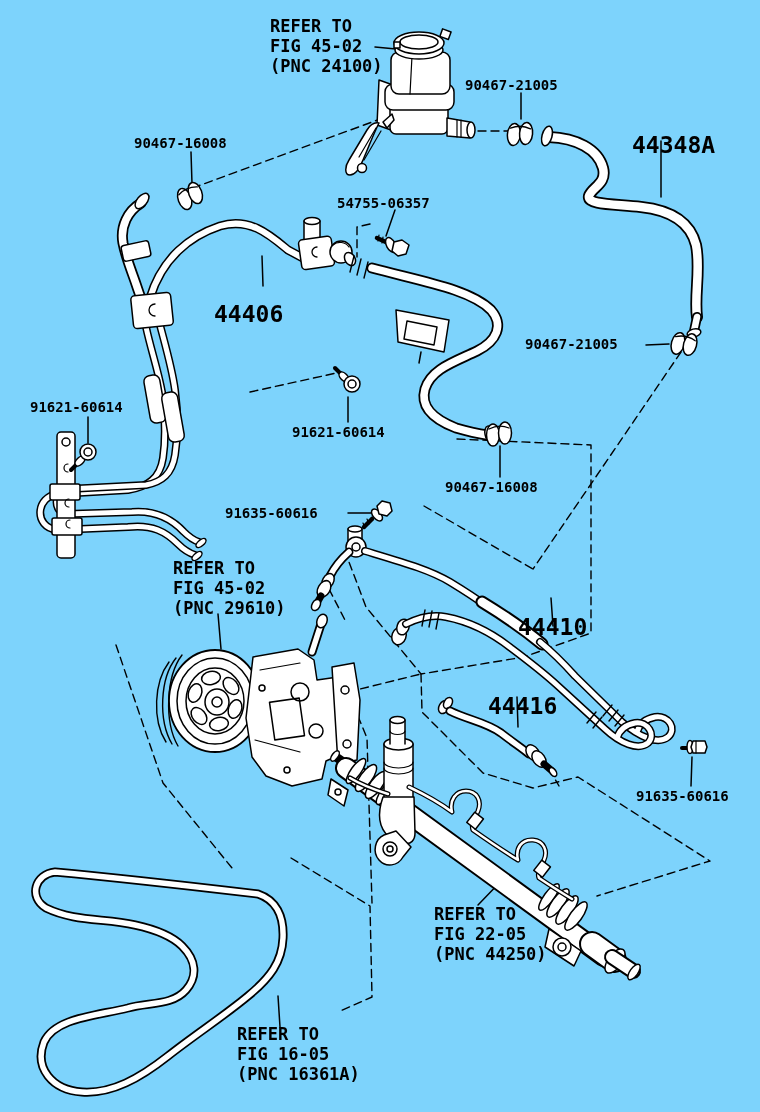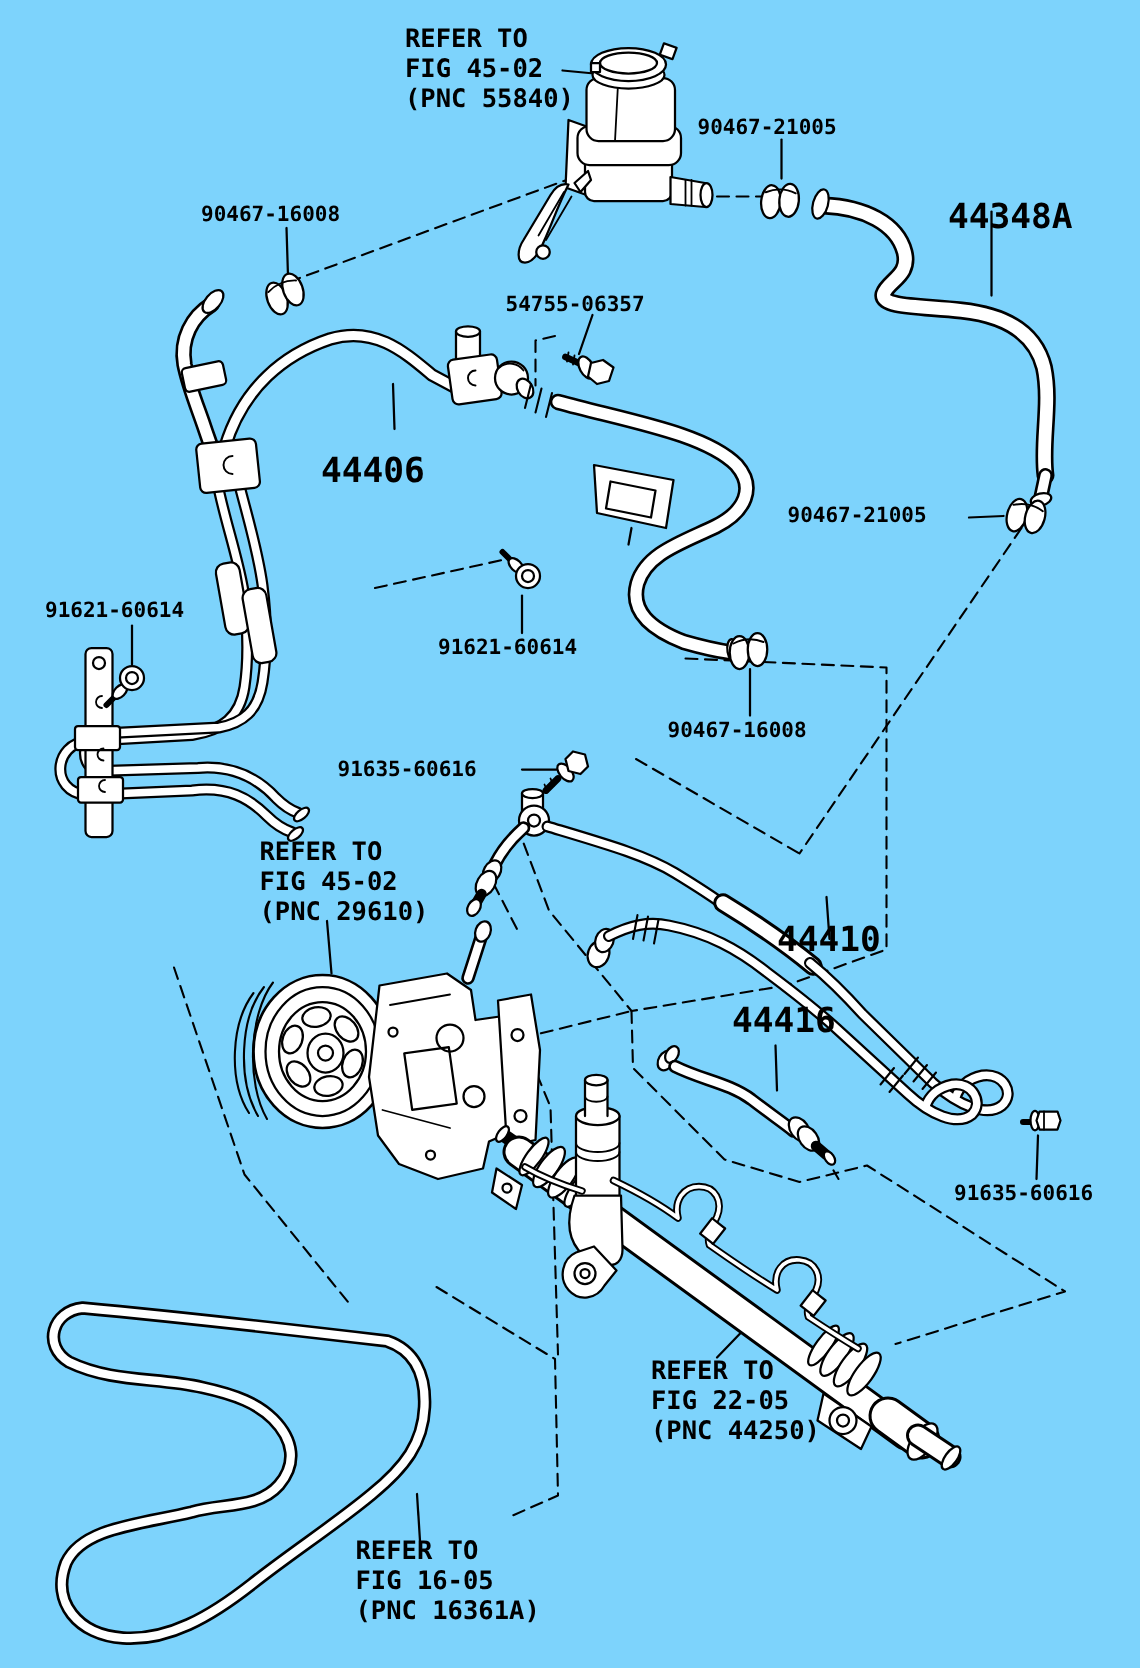--- a/index.html
+++ b/index.html
@@ -309,42 +309,42 @@
       <ellipse cx="690" cy="747" rx="3" ry="6.5" fill="#fff"></ellipse>
       <path d="M693,741 L705,741 L707,747 L705,753 L693,753 L691,747 Z" fill="#fff"></path>
       <path d="M696,741 L696,753" stroke-width="1.2"></path>
     </g>
   </g>
 </svg>
 
 <div class="note" style="left:270px; top:16px;">
   <div>REFER TO</div>
   <div>FIG 45-02</div>
-  <div>(PNC 55840)</div>
+  <div>(PNC 24100)</div>
 </div>
 
 <div class="lbl" style="left:465px; top:75px;">90467-21005</div>
 <div class="lbl-big" style="left:632px; top:112px;">44348A</div>
 <div class="lbl" style="left:134px; top:133px;">90467-16008</div>
 <div class="lbl" style="left:337px; top:193px;">54755-06357</div>
 <div class="lbl-big" style="left:214px; top:281px;">44406</div>
 <div class="lbl" style="left:525px; top:334px;">90467-21005</div>
 <div class="lbl" style="left:30px; top:397px;">91621-60614</div>
 <div class="lbl" style="left:292px; top:422px;">91621-60614</div>
 <div class="lbl" style="left:445px; top:477px;">90467-16008</div>
 <div class="lbl" style="left:225px; top:503px;">91635-60616</div>
 
 <div class="note" style="left:173px; top:558px;">
   <div>REFER TO</div>
   <div>FIG 45-02</div>
   <div>(PNC 29610)</div>
 </div>
 
 <div class="lbl-big" style="left:518px; top:594px;">44410</div>
-<div class="lbl-big" style="left:488px; top:648px;">44416</div>
+<div class="lbl-big" style="left:488px; top:673px;">44416</div>
 <div class="lbl" style="left:636px; top:786px;">91635-60616</div>
 
 <div class="note" style="left:434px; top:904px;">
   <div>REFER TO</div>
   <div>FIG 22-05</div>
   <div>(PNC 44250)</div>
 </div>
 
 <div class="note" style="left:237px; top:1024px;">
   <div>REFER TO</div>

